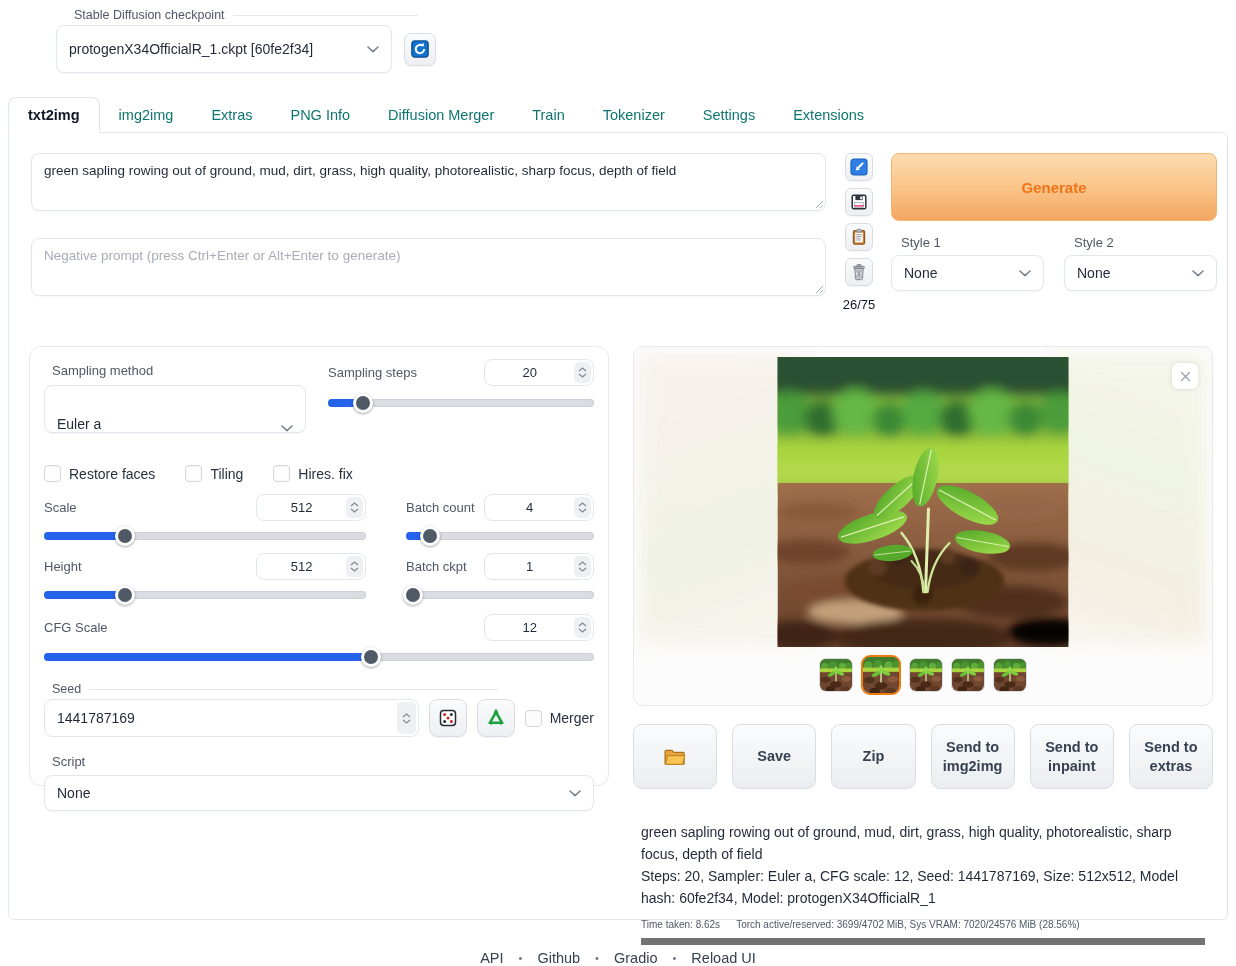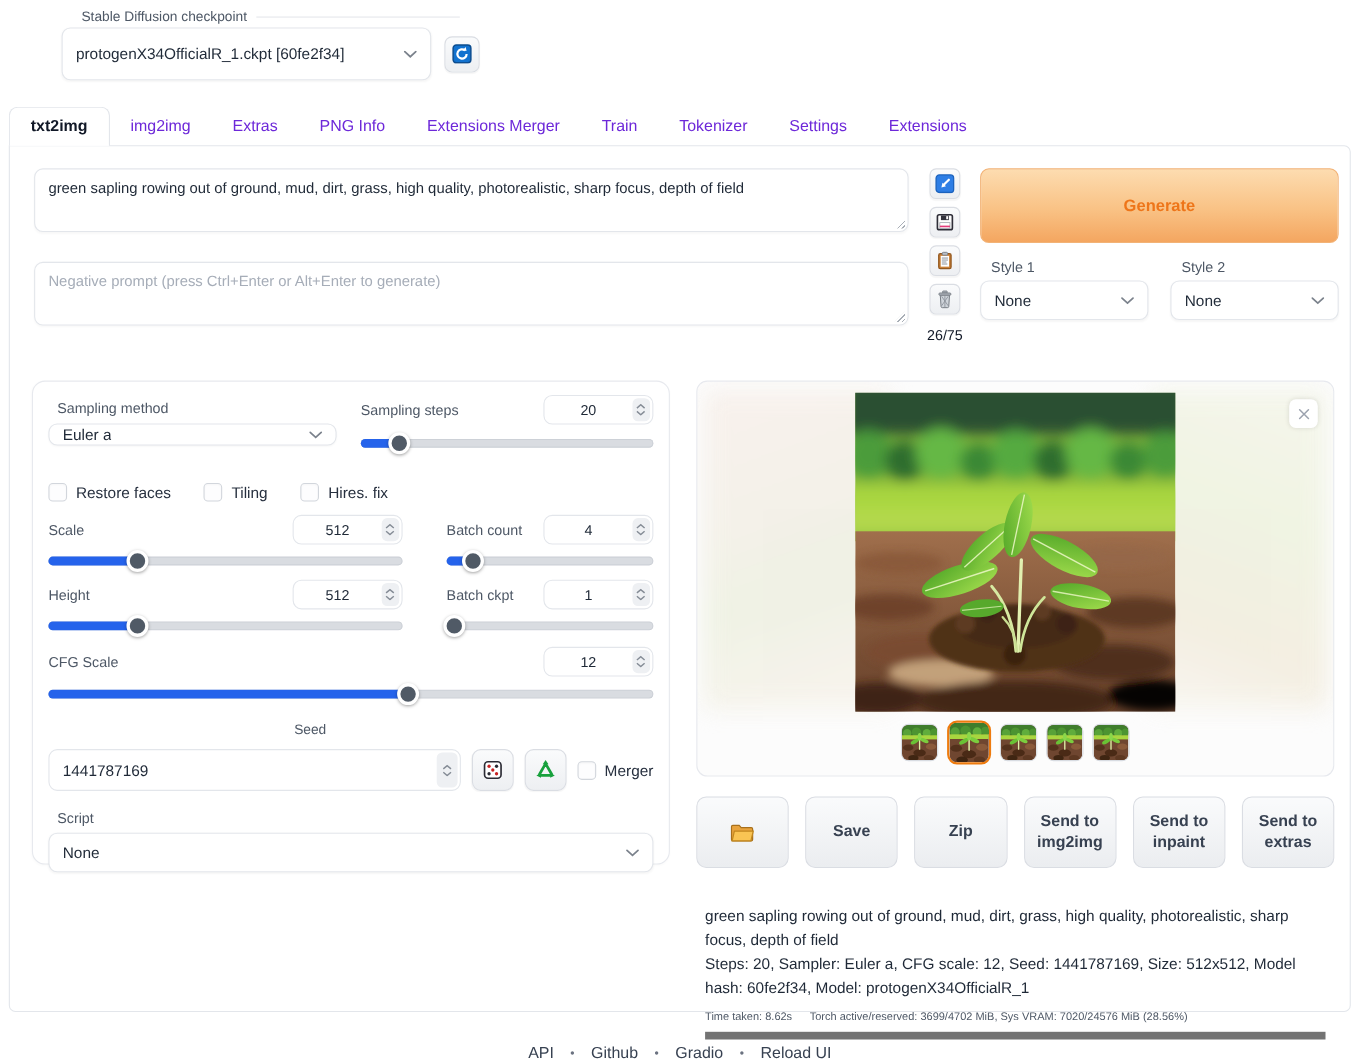--- a/index.html
+++ b/index.html
@@ -50,21 +50,21 @@
   
   .checkpoint-area { padding:8px 0 0 28px; width:408px;margin-left:28px; }
   .checkpoint-area .legend-row { margin-left:18px; width:344px; }
   .checkpoint-row { display:flex; gap:12px; margin-top:3px; align-items:center; }
   .checkpoint-row .dropdown { width:362px; height:48px; }
   .btn-refresh { width:35px; height:33px; }
 
   
   .tabs { display:flex; align-items:flex-end; margin:24px 8px 0 8px; position:relative; z-index:2; }
   .tab { font-family:inherit; background:none; border:none; padding:9px 19px; font-size:14.5px;
-    color:#6d28d9; cursor:pointer; }
+    color:#0f766e; cursor:pointer; }
   .tab.active { background:#fff; border:1px solid #e3e6eb; border-bottom:1px solid #fff;
     border-radius:8px 8px 0 0; color:#111827; font-weight:700; margin-bottom:-1px; }
 
   
   .panel { margin:0 8px; border:1px solid #e3e6eb; border-radius:0 6px 6px 6px; background:#fff;
     position:relative; z-index:1; height:788px; }
 
   .top-row { display:flex; padding:20px 10px 0 22px; }
   .prompts { width:795px; display:flex; flex-direction:column; gap:27px; flex:none; }
   .ta-wrap { position:relative; }
@@ -90,36 +90,36 @@
   .style-group .dropdown { height:36px; }
 
   
   .main-row { display:flex; padding:34px 14px 0 20px; gap:24px; }
   .settings-card { width:580px; flex:none; border:1px solid #e7e9ee; border-radius:12px;
     background:#fff; box-shadow:0 1px 2px rgba(0,0,0,.02); padding:12px 14px 24px; height:440px; }
 
   .sampling-row { display:flex; gap:22px; }
   .sampling-method { width:262px; flex:none; }
   .sampling-method .field-label { display:block; margin:4px 0 7px 8px; }
-  .sampling-method .dropdown { height:20px; }
+  .sampling-method .dropdown { height:48px;align-items:flex-end; }
   .sampling-steps { flex:1; }
   .label-num { display:flex; align-items:center; justify-content:space-between; }
-  .label-num .numbox { width:100px; height:27px; flex:none; }
+  .label-num .numbox { width:110px; height:27px; flex:none; }
   .sampling-steps .slider { margin-top:13px; }
 
   .checks-row { display:flex; gap:30px; margin-top:32px; align-items:center; }
 
   .dims-grid { display:grid; grid-template-columns:322px 1fr; column-gap:40px; row-gap:13px; margin-top:12px; }
   .dim-field .slider { margin-top:11px; }
 
   .cfg-block { margin-top:15px; }
   .cfg-block .slider { margin-top:12px; }
 
   .seed-block { margin-top:21px; }
-  .seed-block .legend-row { margin-left:22px; margin-right:96px;flex-direction:column; }
+  .seed-block .legend-row { margin-left:8px; margin-right:96px; }
   .seed-row { display:flex; gap:10px; margin-top:3px; align-items:center; }
   .seed-row .numbox.seed { flex:1; }
   .seed-row .icon-btn { width:38px; height:38px; border-radius:8px; flex:none; }
 
   .script-block { margin-top:17px; }
   .script-block .field-label { display:block; margin:0 0 6px 8px; }
   .script-block .dropdown { height:36px; }
 
   
   .results-col { width:580px; flex:none; }
@@ -224,21 +224,21 @@
         </svg>
       </button>
     </div>
   </section>
 
   <nav class="tabs">
     <button class="tab active">txt2img</button>
     <button class="tab">img2img</button>
     <button class="tab">Extras</button>
     <button class="tab">PNG Info</button>
-    <button class="tab">Extensions Merger</button>
+    <button class="tab">Diffusion Merger</button>
     <button class="tab">Train</button>
     <button class="tab">Tokenizer</button>
     <button class="tab">Settings</button>
     <button class="tab">Extensions</button>
   </nav>
 
   <main class="panel">
 
     <div class="top-row">
       <div class="prompts">

